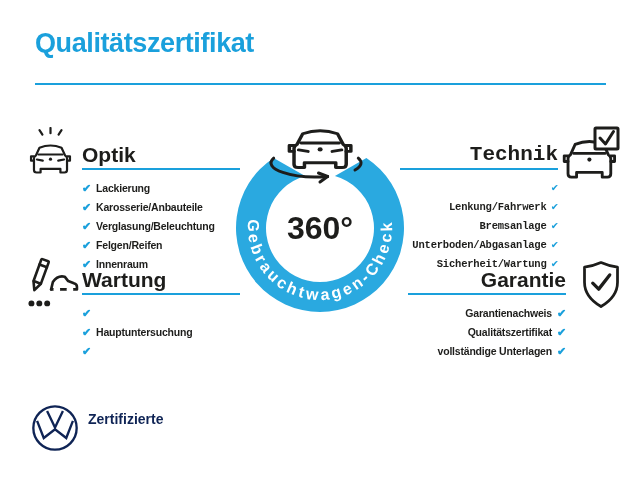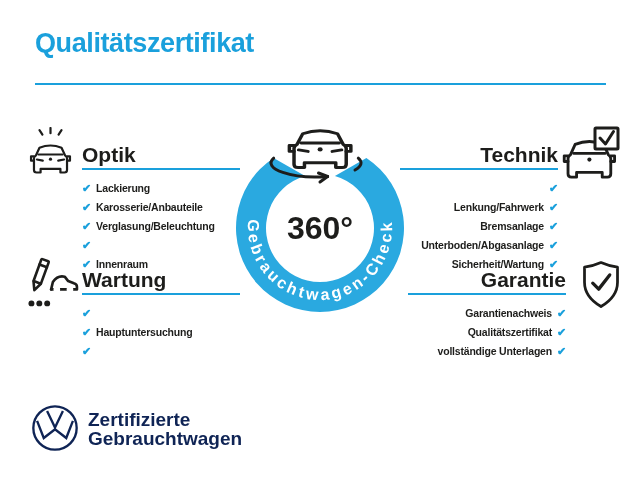--- a/index.html
+++ b/index.html
@@ -18,21 +18,21 @@
   .check-item{display:flex;align-items:baseline;line-height:19px;font-size:10.5px;
     color:var(--ink,#1d1d1b);font-weight:700;letter-spacing:-0.2px;}
   .chk{color:var(--accent,#1aa0dc);font-size:11px;font-weight:700;}
   .section.left .chk{margin-right:5px;}
   .section.right{text-align:right;}
   .section.right .check-item{flex-direction:row-reverse;}
   .section.right .chk{margin-left:5px;}
 
   #sec-optik{left:82px;top:147px;}
   #sec-wartung{left:82px;top:272px;}
-  #sec-technik{left:400px;top:147px;}
+  #sec-technik{left:400px;top:147px;font-family:Liberation Mono, monospace;}
   #sec-garantie{left:408px;top:272px;text-align:right;}
 
   .icon{position:absolute;}
   #icon-optik{left:27px;top:127px;width:47px;height:52px;}
   #icon-technik{left:562px;top:126px;width:60px;height:56px;}
   #icon-wartung{left:24px;top:257px;width:56px;height:56px;}
   #icon-garantie{left:579px;top:259px;width:44px;height:52px;}
 
   .icon path,.icon rect,.icon line{fill:none;stroke:var(--ink,#1d1d1b);
     stroke-width:3;stroke-linecap:round;stroke-linejoin:round;}
@@ -46,21 +46,21 @@
     font-size:16px;font-weight:700;letter-spacing:3px;}
   .deg-text{fill:var(--ink,#1d1d1b);font-family:"Liberation Sans",sans-serif;
     font-size:32px;font-weight:700;}
   #badge .art path{fill:none;stroke:var(--ink,#1d1d1b);stroke-width:3;
     stroke-linecap:round;stroke-linejoin:round;}
   #badge .art .fill{fill:var(--ink,#1d1d1b);stroke:none;}
 
   #footer-logo{position:absolute;left:30px;top:403px;width:50px;height:50px;}
   #footer-logo circle,#footer-logo path{fill:none;stroke:var(--navy,#0f2455);
     stroke-width:2.8;}
-  .brand-text{position:absolute;left:88px;top:410px;font-size:19px;font-weight:700;
+  .brand-text{position:absolute;left:88px;top:410px;font-size:14px;font-weight:700;
     color:var(--navy,#0f2455);line-height:19px;}
 </style>
 </head>
 <body>
 
 <div id="canvas" style="--accent: #1aa0dc; --ring: #2aa9e0; --navy: #0f2455; --ink: #1d1d1b;">
 
   <h1 class="page-title">Qualitätszertifikat</h1>
   <div class="title-rule"></div>
 
@@ -123,20 +123,21 @@
         <li class="check-item">
           <span class="chk">✔</span>
           <span>Karosserie/Anbauteile</span>
         </li>
         <li class="check-item">
           <span class="chk">✔</span>
           <span>Verglasung/Beleuchtung</span>
         </li>
         <li class="check-item">
           <span class="chk">✔</span>
+          <span>Felgen/Reifen</span>
         </li>
         <li class="check-item">
           <span class="chk">✔</span>
           <span>Innenraum</span>
         </li>
       </ul>
   </div>
 
   <div class="section right" id="sec-technik">
     <h2>Technik</h2>
@@ -224,16 +225,15 @@
     </g>
   </svg>
 
   <svg id="footer-logo" viewBox="0 0 60 60">
     <circle cx="30" cy="30" r="26"></circle>
     <path d="M20.5 9.5 L30 29.5 L39.5 9.5"></path>
     <path d="M8.5 21.5 L16.5 42 L30 31.5 L43.5 42 L51.5 21.5" transform="translate(0,0)" style="stroke-linejoin:miter"></path>
   </svg>
   <div class="brand-text">
     <div>Zertifizierte</div>
-    <div>Gebrauchtwagen</div>
   </div>
 
 </div>
 
 </body></html>

